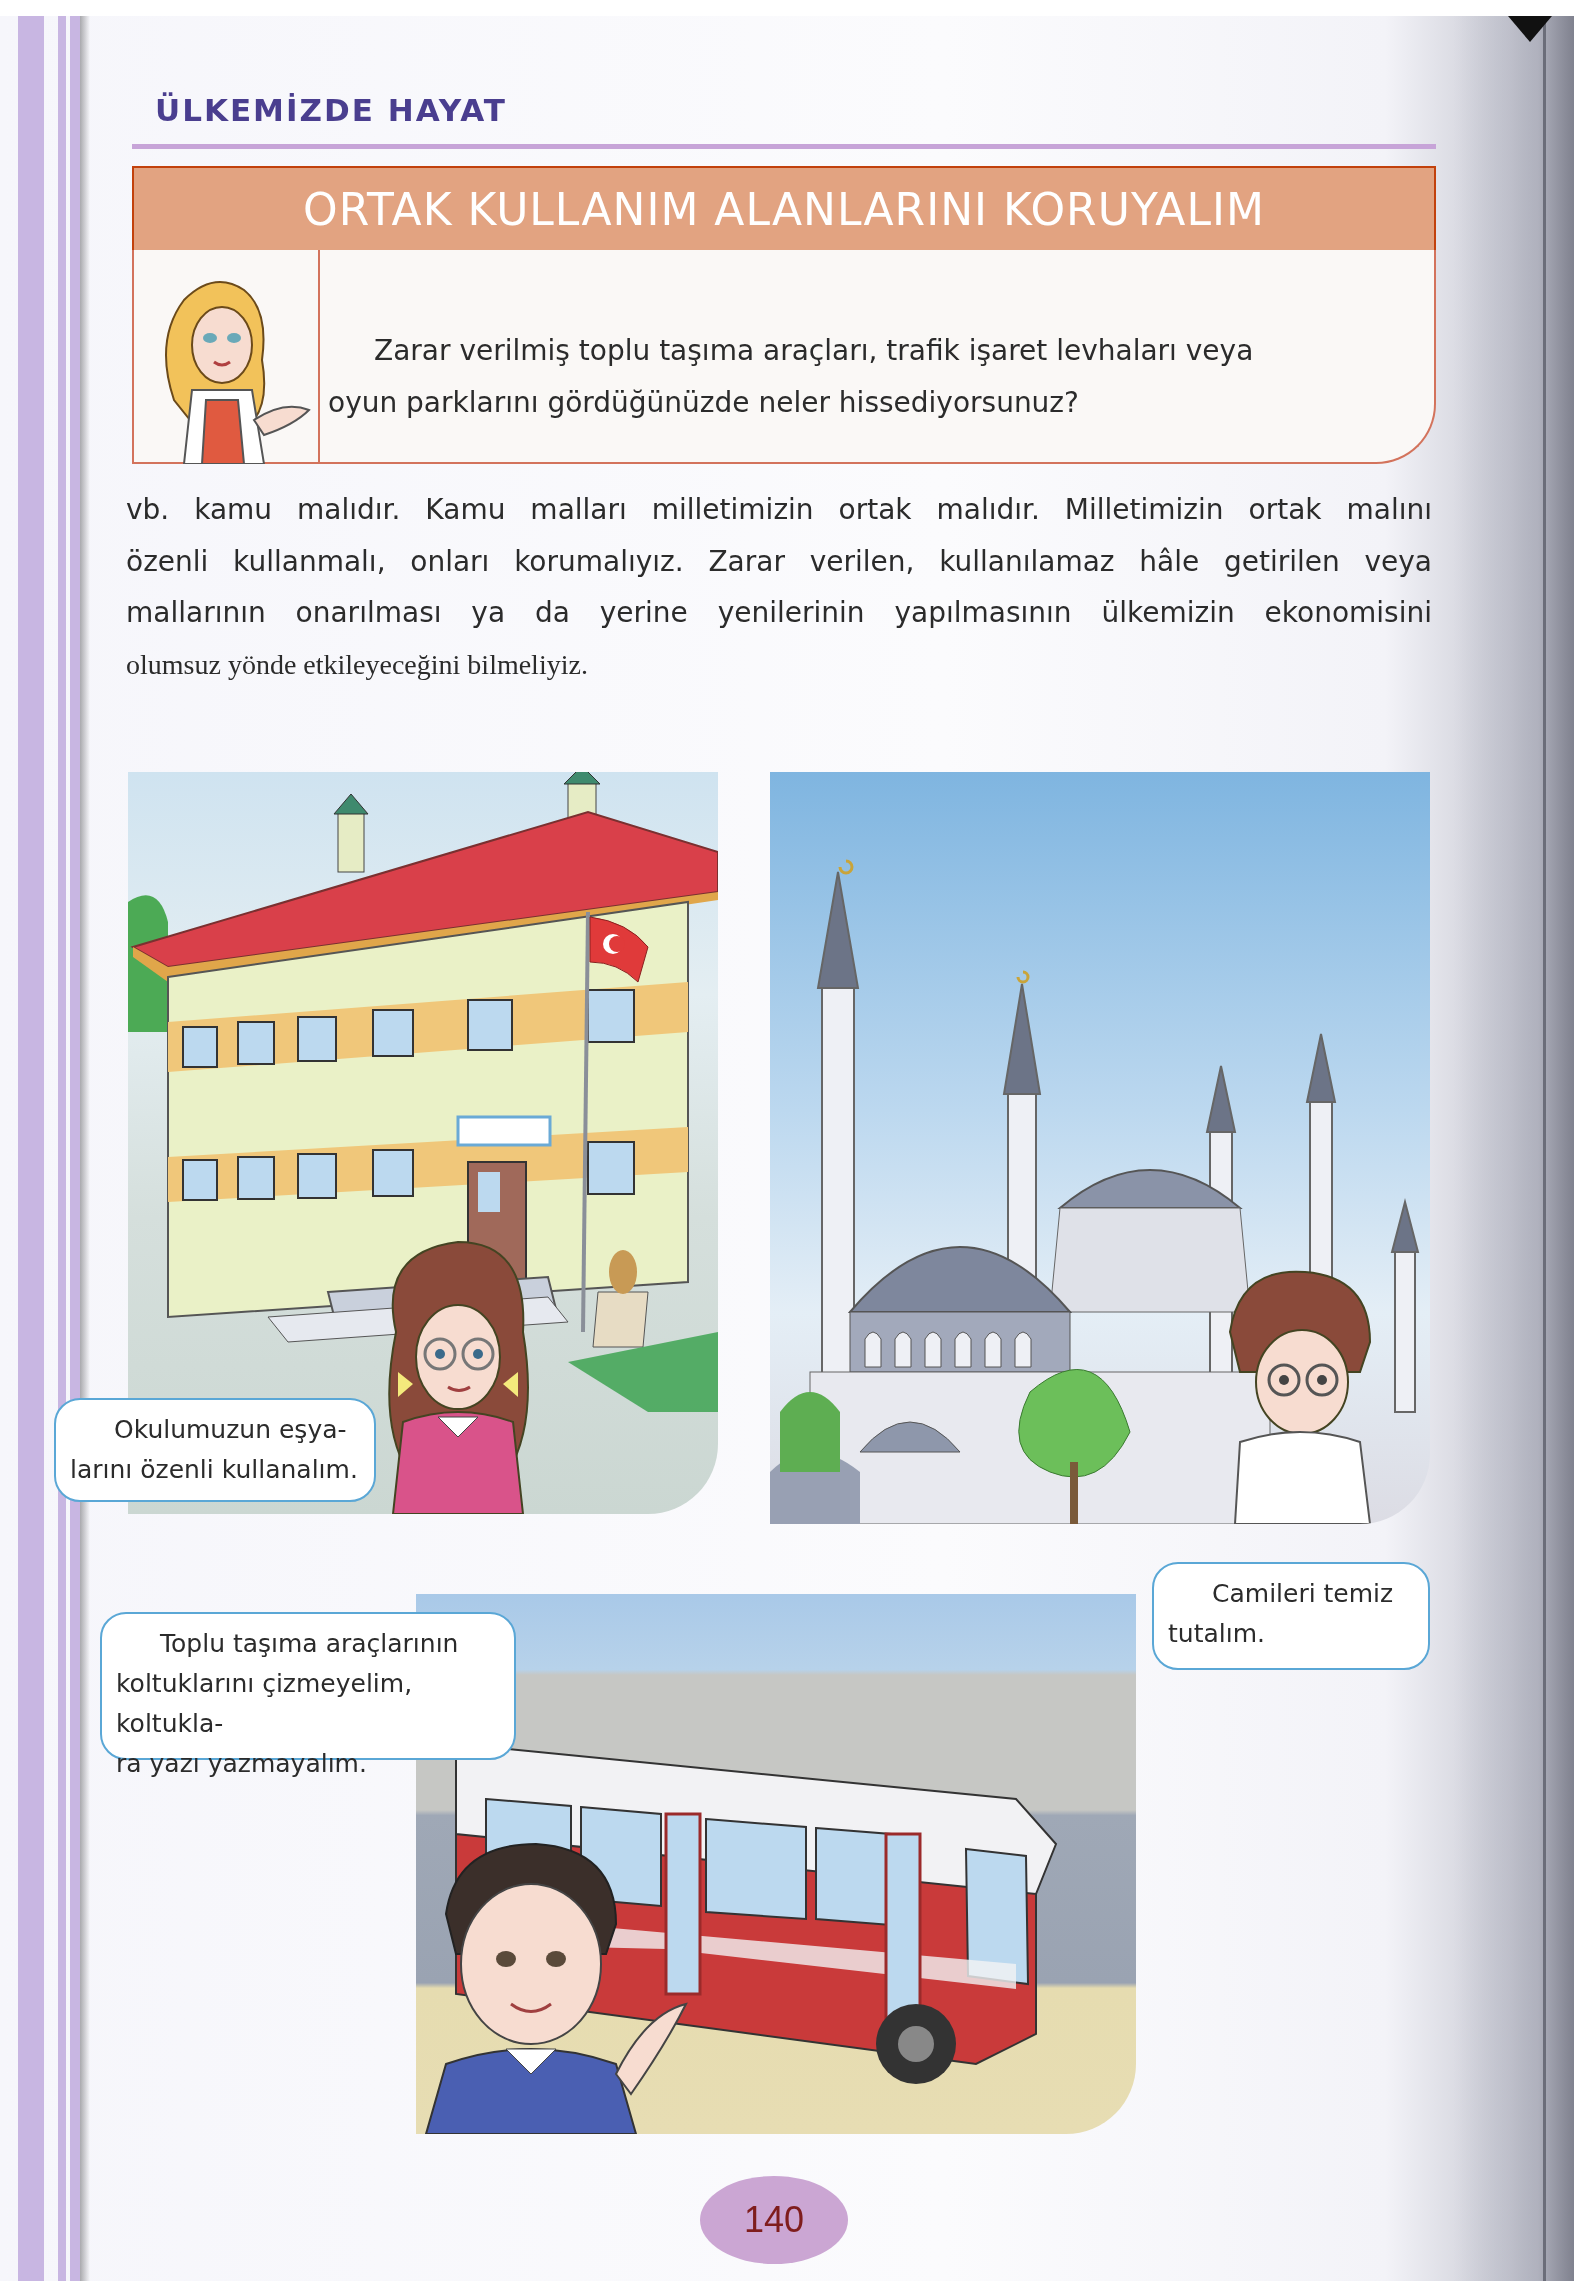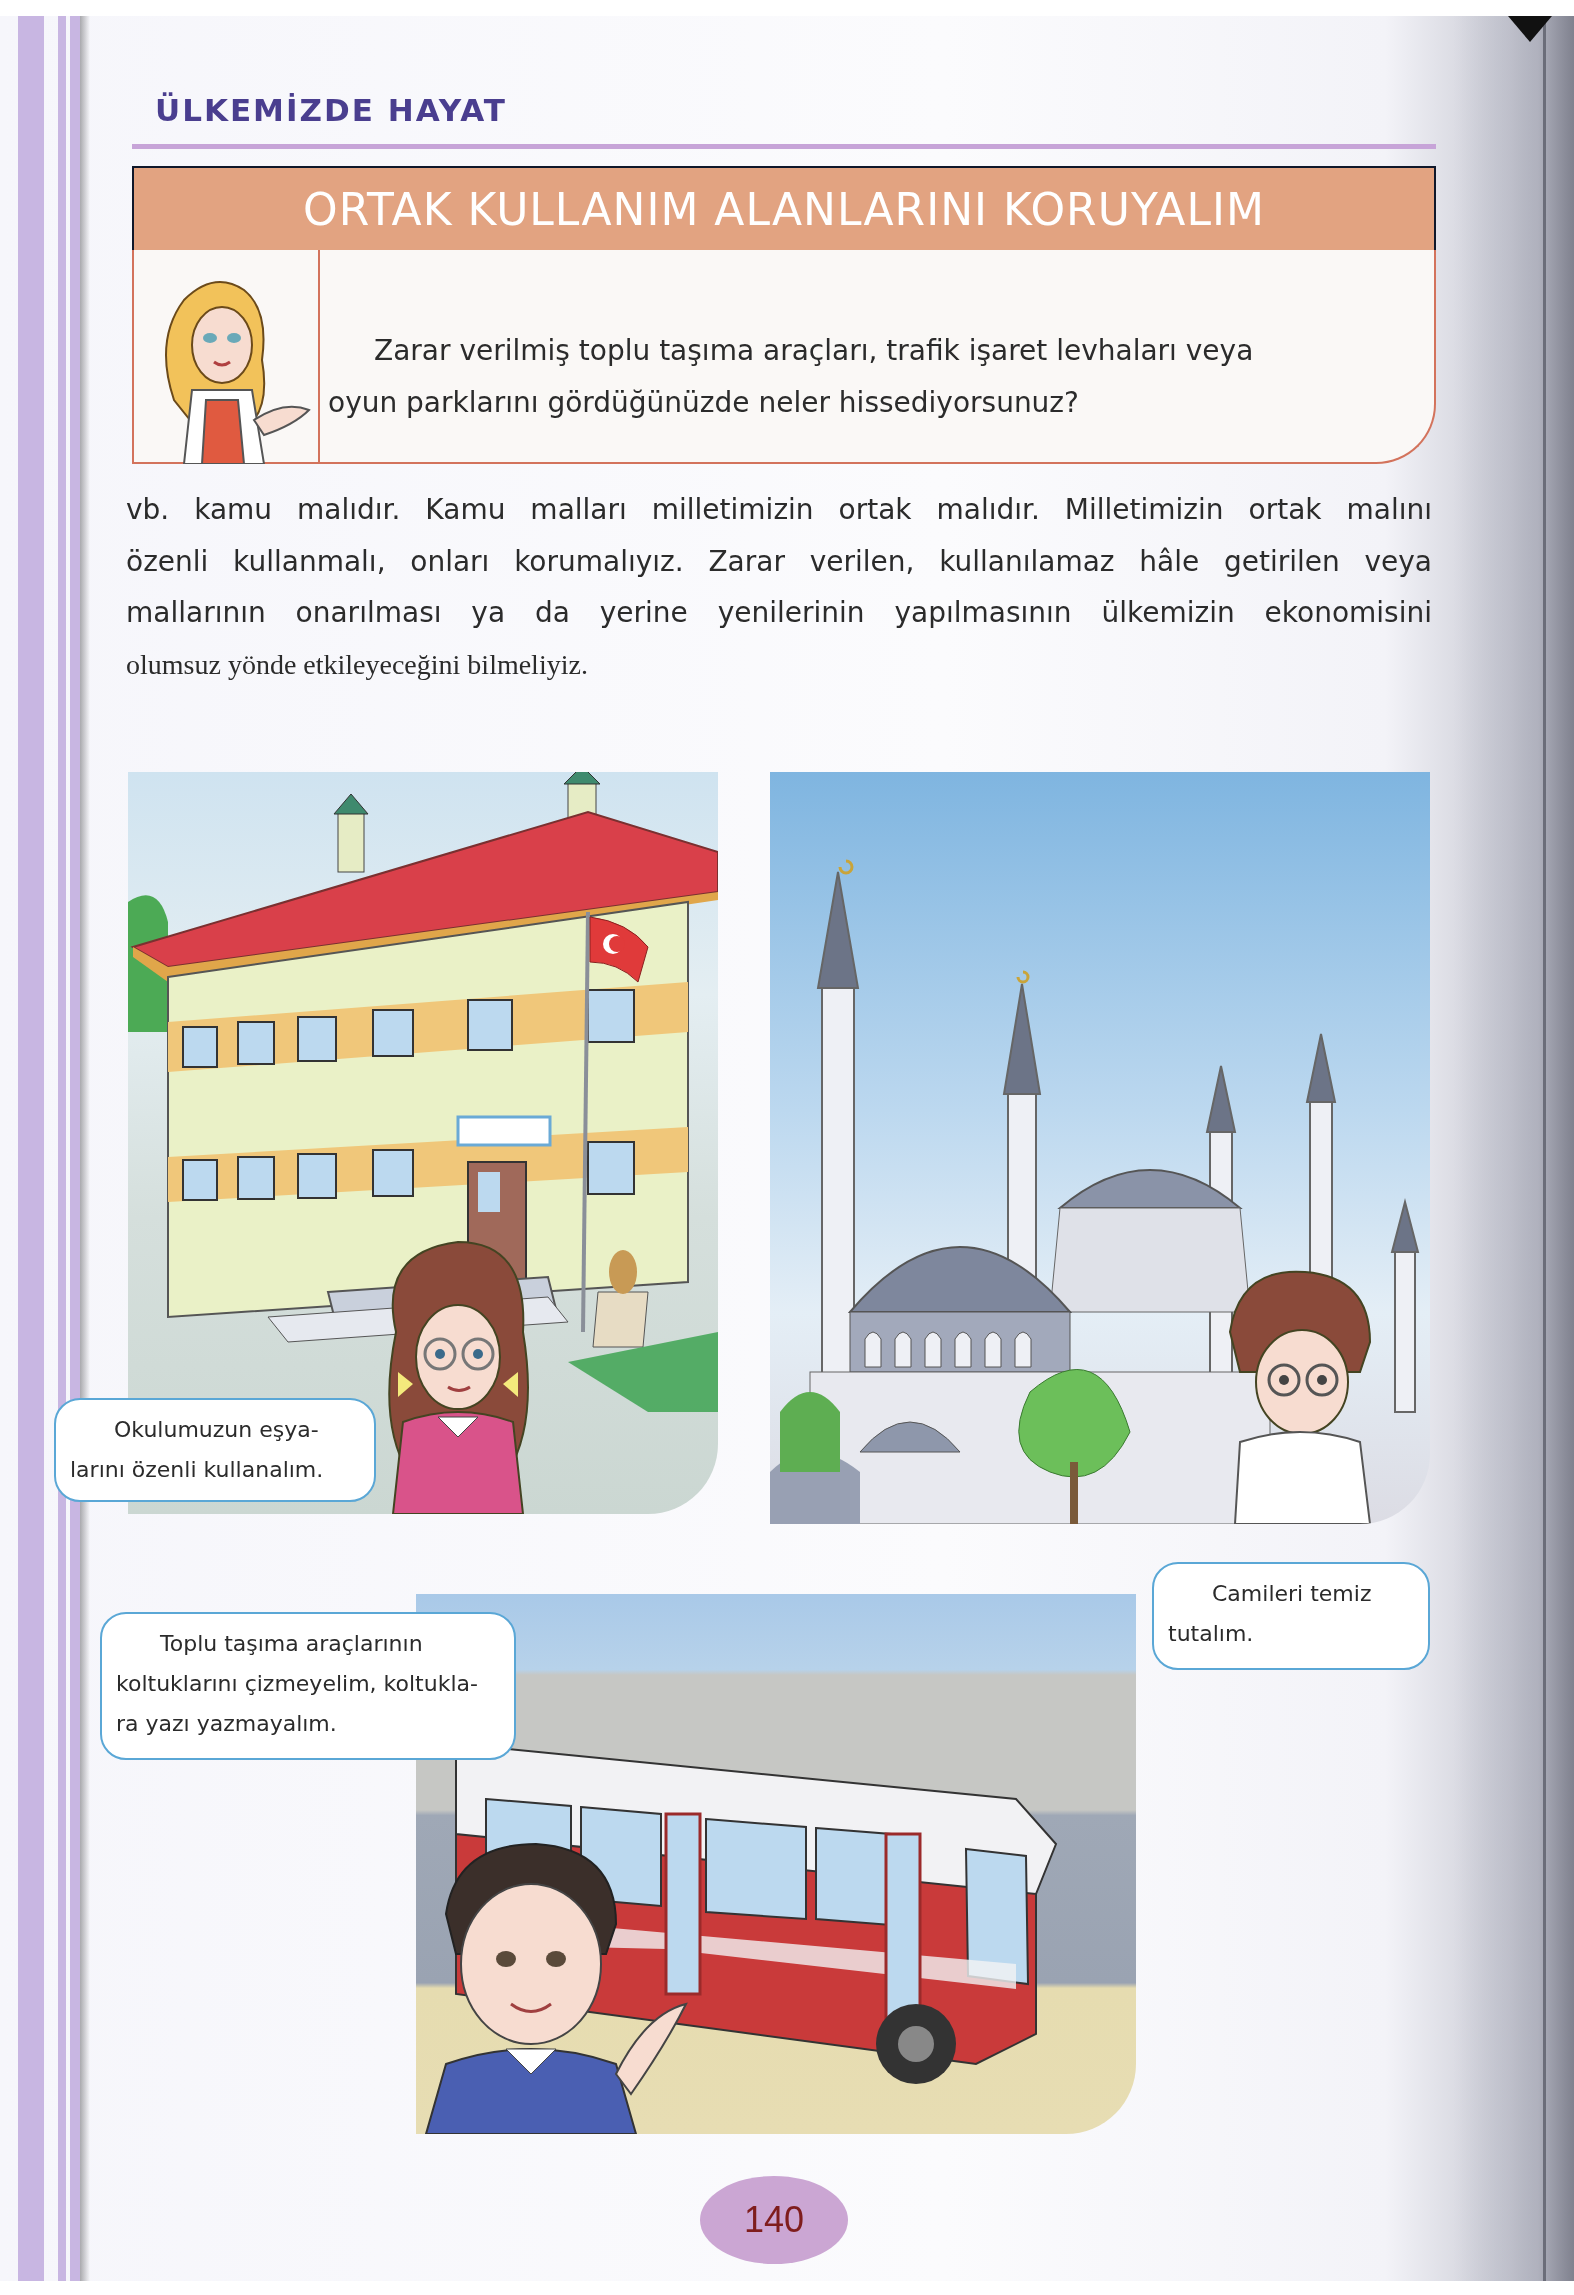--- a/index.html
+++ b/index.html
@@ -19,21 +19,21 @@
   .stripe.s2 { left: 58px; width: 8px; }
   .stripe.s3 { left: 70px; width: 10px; }
   .stripe-shadow { position: absolute; top: 16px; left: 80px; width: 10px; height: 2265px;
     background: linear-gradient(90deg, #a9a9ad, rgba(255,255,255,0)); }
 
   .unit-title { position: absolute; left: 155px; top: 92px; font-size: 31px; font-weight: bold;
     letter-spacing: 2px; color: #4a3e8f; font-family: "DejaVu Sans", sans-serif; }
   .unit-rule { position: absolute; left: 132px; top: 144px; width: 1304px; height: 5px; background: #c7a4d8; }
 
   .lesson-header { position: absolute; left: 132px; top: 166px; width: 1304px; height: 86px;
-    background: #e2a381; border: 2px solid #0f172a; display: flex; align-items: center; justify-content: center; }
+    background: #e2a381; border: 2px solid #c2410c; display: flex; align-items: center; justify-content: center; }
   .lesson-title { color: #fff; font-size: 44px; letter-spacing: 1px; font-family: "DejaVu Sans", sans-serif; }
 
   .intro-box { position: absolute; left: 132px; top: 250px; width: 1304px; height: 214px;
     border: 2px solid #d3735c; border-top: none; border-bottom-right-radius: 60px; background: #faf8f6; display: flex; }
   .intro-avatar { width: 186px; border-right: 2px solid #d3735c; position: relative; }
   .intro-text { flex: 1; padding: 58px 20px 0 8px; font-size: 28px; line-height: 52px; color: #2b2b2b; margin-top: 17px; }
   .intro-text .indent { padding-left: 46px; }
 
   .body-para { position: absolute; left: 126px; top: 484px; width: 1306px; font-size: 28px; line-height: 51.5px;
     text-align: justify; color: #2b2b2b; }
@@ -43,21 +43,21 @@
 
   .scene { position: absolute; overflow: hidden; }
   .scene-school { left: 128px; top: 772px; width: 590px; height: 742px; border-bottom-right-radius: 70px;
     background: linear-gradient(180deg, #cfe3f0 0%, #e4eef2 30%, #d5dfdc 60%, #cbd7d2 100%); }
   .scene-mosque { left: 770px; top: 772px; width: 660px; height: 752px; border-bottom-right-radius: 70px;
     background: linear-gradient(180deg, #7fb5e0 0%, #bcd8ef 45%, #e4eef6 72%, #dcdce4 100%); }
   .scene-bus { left: 416px; top: 1594px; width: 720px; height: 540px; border-bottom-right-radius: 70px;
     background: linear-gradient(180deg, #a9c9e8 0%, #b7d2ea 14%, #c6c7c4 15%, #c6c7c4 40%, #9fa8b6 41%, #9aa3b2 72%, #e6dcb0 73%, #e7ddb3 100%); }
 
   .bubble { position: absolute; background: #fff; border: 2px solid #5aa7d6; border-radius: 26px;
-    font-size: 22px; line-height: 40px; color: #2b2b2b; padding: 10px 14px; }
+    font-size: 25px; line-height: 40px; color: #2b2b2b; padding: 10px 14px; }
   .bubble .indent { padding-left: 44px; }
   .bubble-school { left: 54px; top: 1398px; width: 322px; height: 104px; }
   .bubble-mosque { left: 1152px; top: 1562px; width: 278px; height: 108px; }
   .bubble-bus { left: 100px; top: 1612px; width: 416px; height: 148px; }
 
   .page-number { position: absolute; left: 700px; top: 2176px; width: 148px; height: 88px; border-radius: 50%;
     background: #cba6d3; display: flex; align-items: center; justify-content: center; font-size: 36px; font-weight: normal; color: #7f1d1d; font-family: "Liberation Sans", sans-serif; }
 
   svg { display: block; }
 </style>

